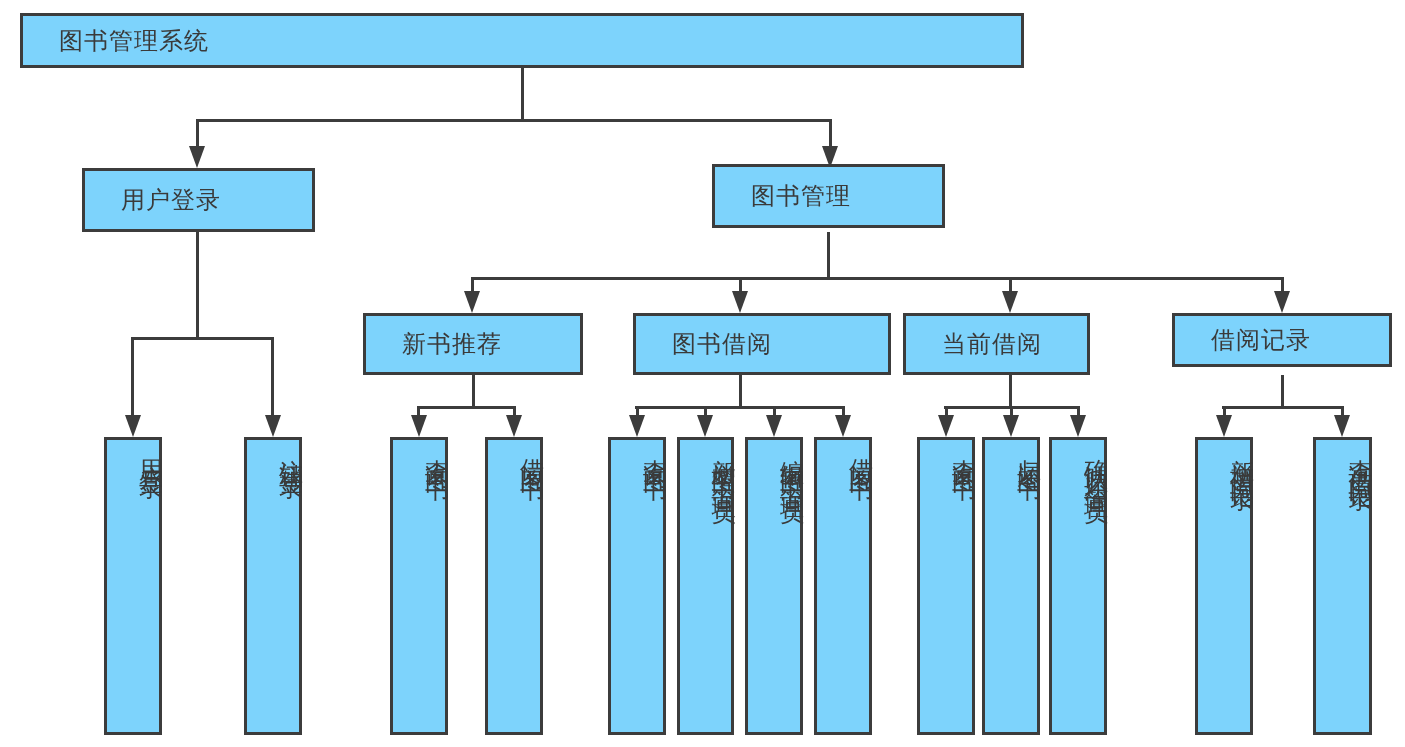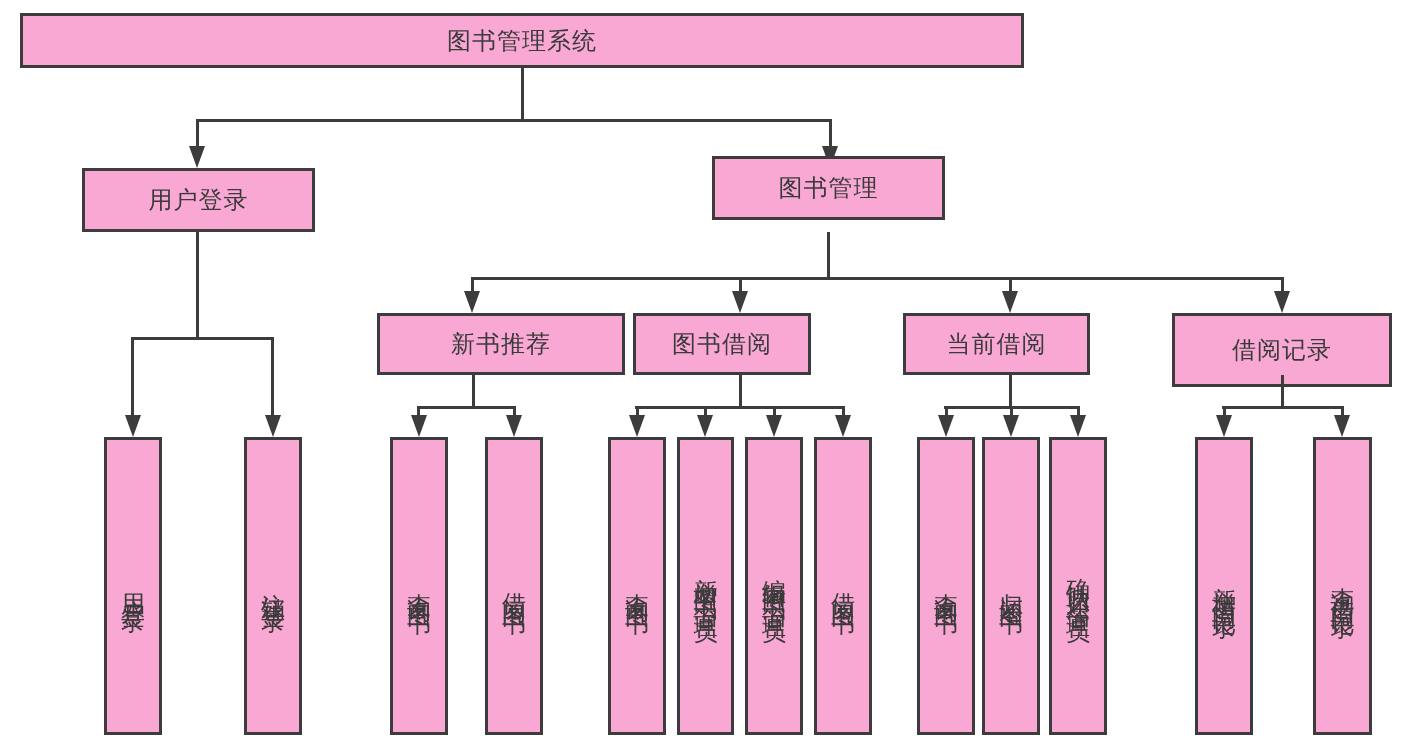--- a/index.html
+++ b/index.html
@@ -8,24 +8,24 @@
     --wm:#9d9d9d;
     --bg:#ffffff;
   }
   html,body{margin:0;padding:0;background:var(--bg);}
   .canvas{
     position:relative;width:1405px;height:747px;background:var(--bg);
     font-family:"DejaVu Sans","Liberation Sans",sans-serif;
     color:var(--text);overflow:hidden;
   }
   .box{
-    position:absolute;box-sizing:border-box;background:#f9a8d4;
+    position:absolute;box-sizing:border-box;background:#7dd3fc;
     border:3px solid var(--line);
-    display:flex;align-items:center;justify-content:center;
-    font-size:24px;letter-spacing:1px;white-space:nowrap;
+    display:flex;align-items:center;
+    font-size:24px;letter-spacing:1px;white-space:nowrap;padding-left:36px;
   }
   .leaf{
     writing-mode:vertical-rl;text-orientation:mixed;
     font-size:24px;letter-spacing:6px;line-height:1;
   }
   .vline{position:absolute;width:3px;background:var(--line);}
   .hline{position:absolute;height:3px;background:var(--line);}
   .arrow{
     position:absolute;width:0;height:0;
     border-left:8px solid transparent;border-right:8px solid transparent;
@@ -49,21 +49,21 @@
   <div class="vline" style="left:521px;top:68px;height:52px"></div>
   <div class="hline" style="left:196px;top:119px;width:636px"></div>
   <div class="vline" style="left:196px;top:119px;height:30px"></div>
   <div class="arrow" style="left:189px;top:146px"></div>
   <div class="vline" style="left:829px;top:119px;height:30px"></div>
   <div class="arrow" style="left:822px;top:146px"></div>
 
   <div class="box" style="left:82px;top:168px;width:233px;height:64px">
     <span>用户登录</span>
   </div>
-  <div class="box" style="left:712px;top:156px;width:233px;height:64px">
+  <div class="box" style="left:712px;top:164px;width:233px;height:64px">
     <span>图书管理</span>
   </div>
 
   <div class="vline" style="left:196px;top:232px;height:105px"></div>
   <div class="hline" style="left:131px;top:337px;width:143px"></div>
   <div class="vline" style="left:131px;top:337px;height:80px"></div>
   <div class="arrow" style="left:125px;top:415px"></div>
   <div class="vline" style="left:271px;top:337px;height:80px"></div>
   <div class="arrow" style="left:265px;top:415px"></div>
 
@@ -71,30 +71,30 @@
   <div class="hline" style="left:471px;top:277px;width:813px"></div>
   <div class="vline" style="left:471px;top:277px;height:16px"></div>
   <div class="arrow" style="left:464px;top:291px"></div>
   <div class="vline" style="left:739px;top:277px;height:16px"></div>
   <div class="arrow" style="left:732px;top:291px"></div>
   <div class="vline" style="left:1009px;top:277px;height:16px"></div>
   <div class="arrow" style="left:1002px;top:291px"></div>
   <div class="vline" style="left:1281px;top:277px;height:16px"></div>
   <div class="arrow" style="left:1274px;top:291px"></div>
 
-  <div class="box" style="left:377px;top:313px;width:248px;height:62px">
+  <div class="box" style="left:363px;top:313px;width:220px;height:62px">
     <span>新书推荐</span>
   </div>
-  <div class="box" style="left:633px;top:313px;width:178px;height:62px">
+  <div class="box" style="left:633px;top:313px;width:258px;height:62px">
     <span>图书借阅</span>
   </div>
   <div class="box" style="left:903px;top:313px;width:187px;height:62px">
     <span>当前借阅</span>
   </div>
-  <div class="box" style="left:1172px;top:313px;width:220px;height:74px">
+  <div class="box" style="left:1172px;top:313px;width:220px;height:54px">
     <span>借阅记录</span>
   </div>
 
   <div class="vline" style="left:472px;top:375px;height:31px"></div>
   <div class="hline" style="left:417px;top:406px;width:99px"></div>
   <div class="vline" style="left:417px;top:406px;height:11px"></div>
   <div class="arrow" style="left:411px;top:415px"></div>
   <div class="vline" style="left:513px;top:406px;height:11px"></div>
   <div class="arrow" style="left:506px;top:415px"></div>
 

